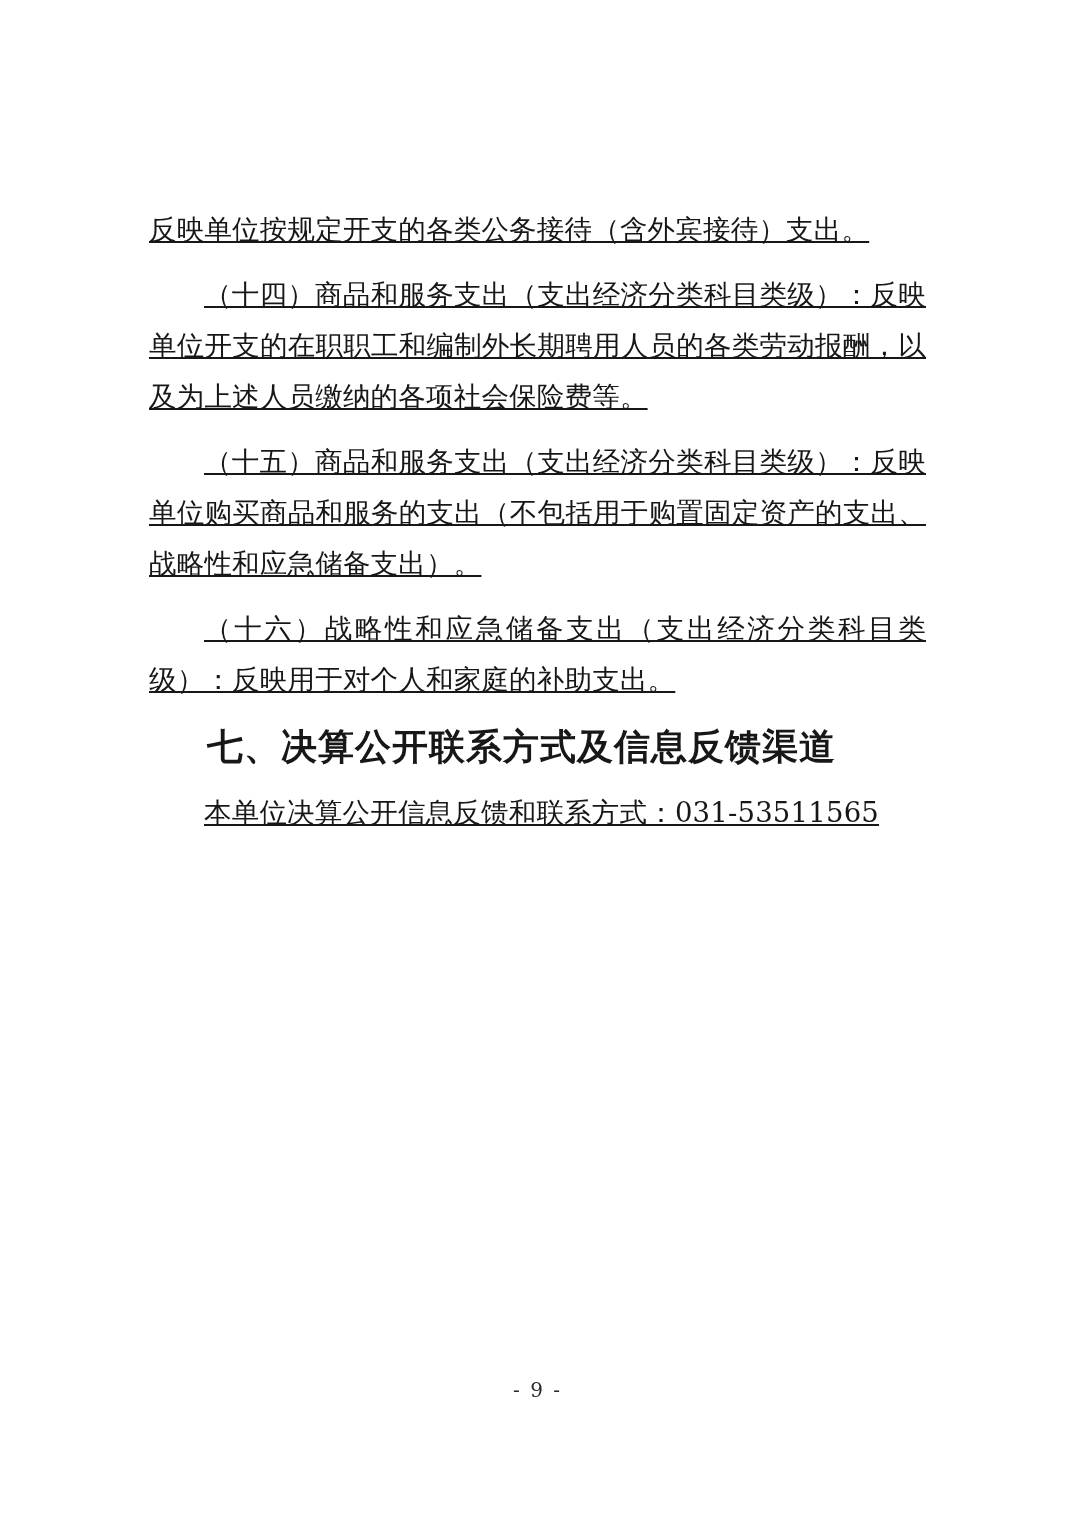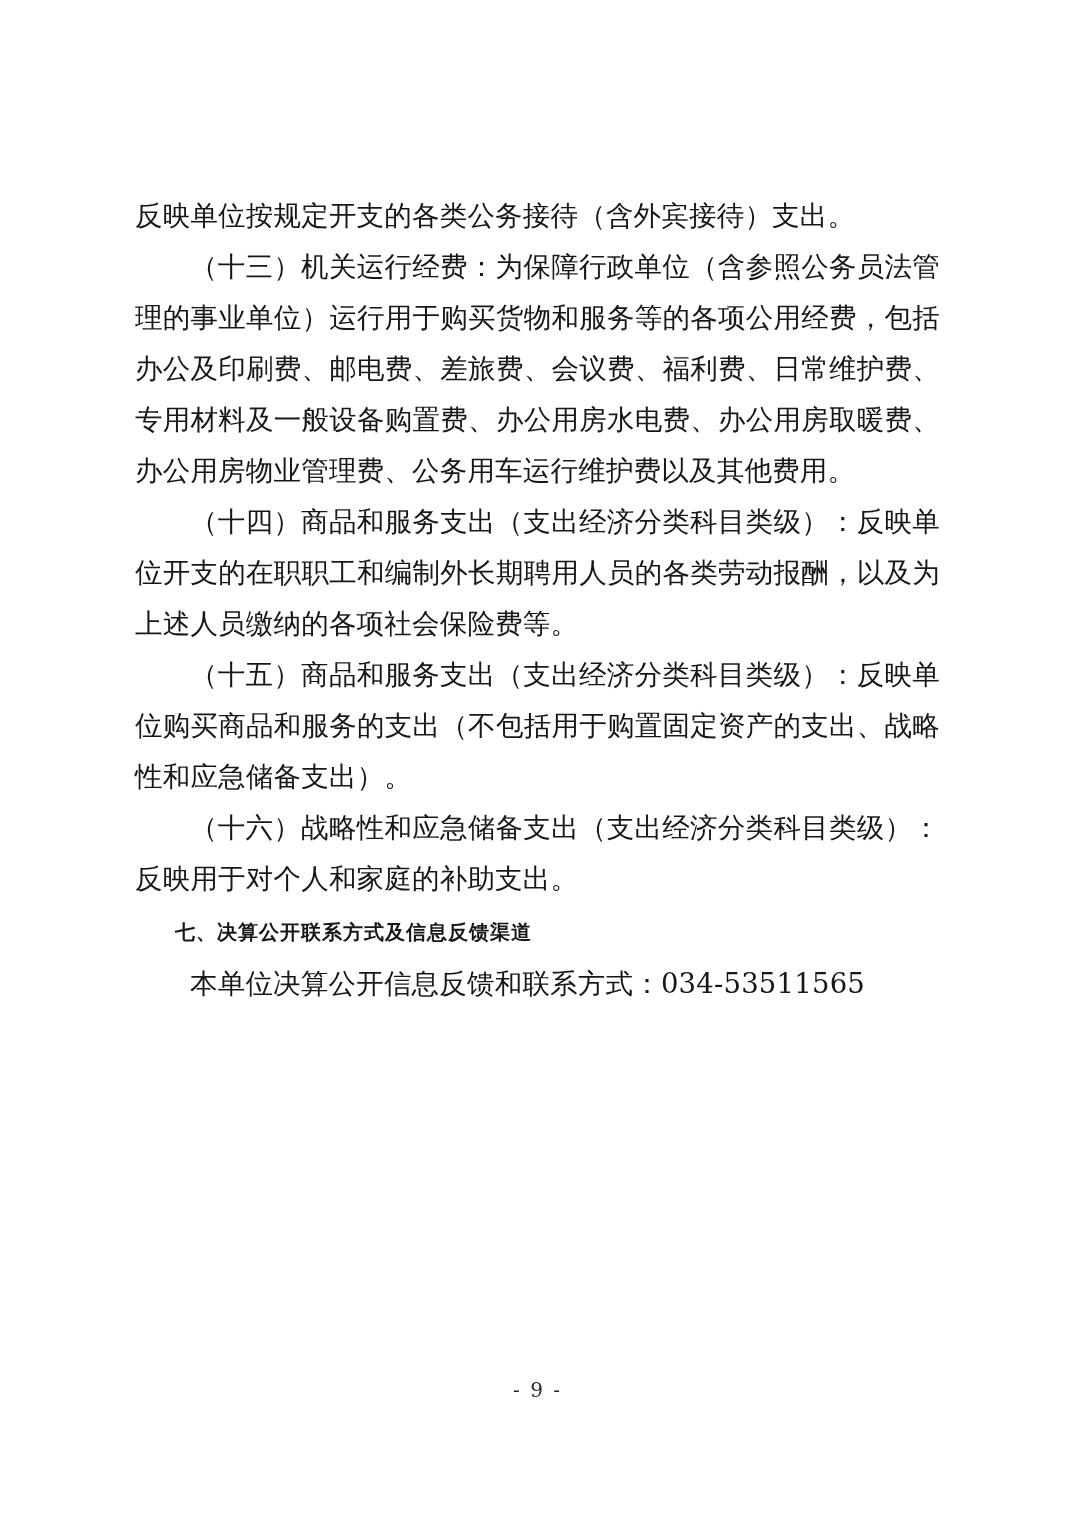--- a/index.html
+++ b/index.html
@@ -25,29 +25,30 @@
     padding: 190px 135px 0 135px;
   }
   .doc-body {
     font-size: 27.5px;
     line-height: 51px;
     text-align: justify;
     text-justify: inter-ideograph;
     letter-spacing: 0.2px;
   }
   .para {
-    margin: 0;
+    margin: 14px;
     text-indent: 2em;
+    text-decoration: underline;
   }
   .para.no-indent {
     text-indent: 0;
   }
   .heading {
     margin: 0;
-    font-size: 20px;
+    font-size: 36px;
     font-weight: bold;
     text-indent: 2em;
     line-height: 52px;
     font-family: "DejaVu Sans", "Liberation Sans", sans-serif;
     letter-spacing: 1px;
   }
   .spacer-small { height: 2px; }
   .footer {
     position: absolute;
     left: 0;
@@ -61,30 +62,29 @@
   }
 </style>
 </head>
 <body>
 
 <div class="page">
   <div class="doc-body">
 
     <p class="para no-indent">反映单位按规定开支的各类公务接待（含外宾接待）支出。</p>
 
-    <p class="para">（十三）机关运行经费：为保障行政单位（含参照公务员法管理的事业单位）运行用于购买货物和服务等的各项公用经费，包括办公及印刷费、邮电费、差旅费、会议费、福利费、日常维护费、专用材料及一般设备购置费、办公用房水电费、办公用房取暖费、办公用房物业管理费、公务用车运行维护费以及其他费用。</p>
 
     <p class="para">（十四）商品和服务支出（支出经济分类科目类级）：反映单位开支的在职职工和编制外长期聘用人员的各类劳动报酬，以及为上述人员缴纳的各项社会保险费等。</p>
 
     <p class="para">（十五）商品和服务支出（支出经济分类科目类级）：反映单位购买商品和服务的支出（不包括用于购置固定资产的支出、战略性和应急储备支出）。</p>
 
     <p class="para">（十六）战略性和应急储备支出（支出经济分类科目类级）：反映用于对个人和家庭的补助支出。</p>
 
 
     <div class="spacer-small"></div>
 
     <p class="heading">七、决算公开联系方式及信息反馈渠道</p>
 
-    <p class="para">本单位决算公开信息反馈和联系方式：034-53511565</p>
+    <p class="para">本单位决算公开信息反馈和联系方式：031-53511565</p>
   </div>
 
   <div class="footer">- 9 -</div>
 </div>
 
 </body></html>

